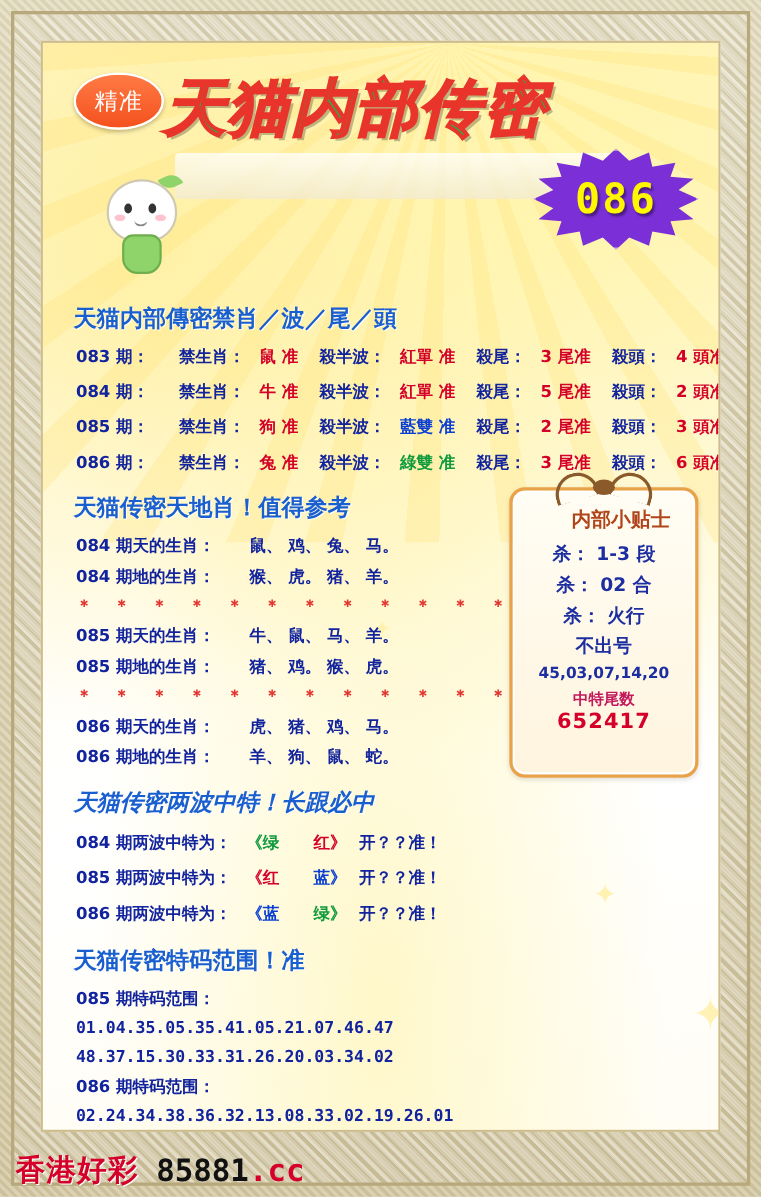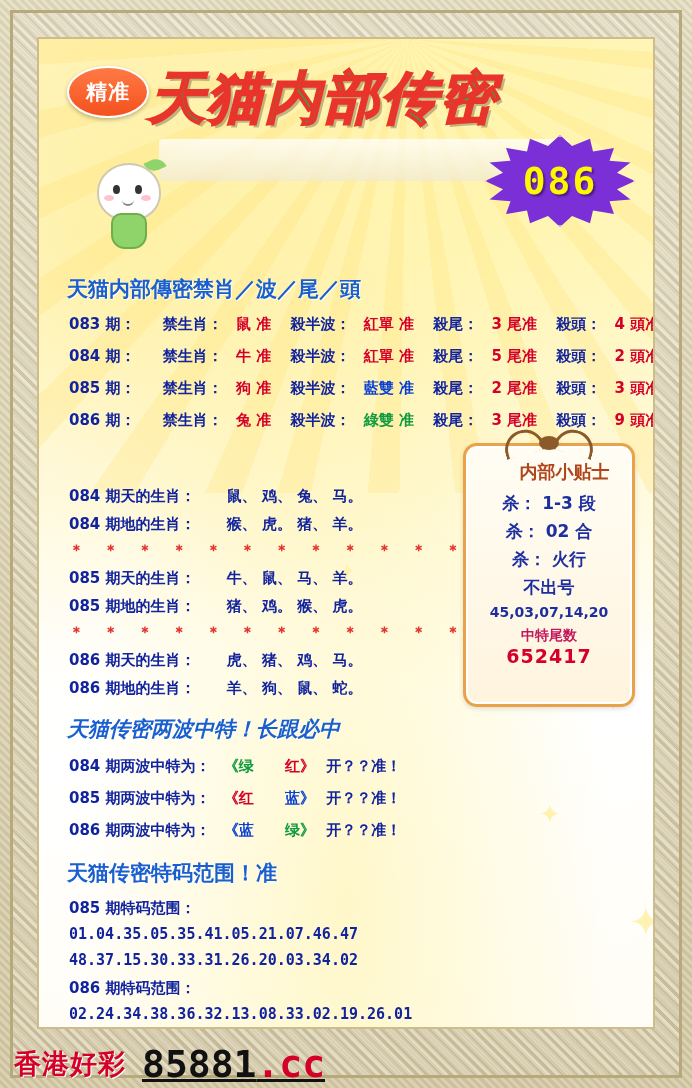--- a/index.html
+++ b/index.html
@@ -70,21 +70,21 @@
   .badge-jingzhun {
     position: absolute;
     left: 28px; top: 27px;
     width: 78px; height: 48px;
     background: linear-gradient(#ff7a45, #f4511e);
     border: 2px solid #fff;
     border-radius: 50%;
     box-shadow: 0 2px 4px rgba(0,0,0,.25);
     color: #fff;
     font-size: 21px;
-    font-weight: bold;
+    font-weight: normal;
     display: flex; align-items: center; justify-content: center;
     letter-spacing: 1px;
   }
   .title-main {
     position: absolute;
     left: 110px; top: 22px;
     font-size: 56px;
     font-weight: bold;
     font-style: italic;
     color: #22b24c;
@@ -269,25 +269,24 @@
   .footer .hk {
     color: #d4002a;
     font-size: 27px;
     font-weight: bold;
     margin-left: 14px;
     text-shadow: 1px 1px 0 #fff;
     letter-spacing: 1px;
   }
   .footer .site {
     color: #111;
-    font-size: 38px;
+    font-size: 28px;
     font-weight: bold;
     margin-left: 16px;
     font-family: "DejaVu Sans Mono", "Liberation Mono", monospace;
-    text-decoration: underline;
   }
   .footer .site .cc { color: #d4002a; }
 </style>
 </head>
 <body>
 
 <div class="page">
   <div class="frame-outer">
     <div class="frame-inner">
       <div class="rays"></div>
@@ -358,23 +357,24 @@
 
         <div class="row" style="left:30px; top:164px;">
           <span class="lbl">086 期：</span>
           <span class="lbl" style="margin-left:22px">禁生肖：</span>
           <span class="red" style="margin-left:8px">兔 准</span>
           <span class="lbl" style="margin-left:14px">殺半波：</span>
           <span class="green" style="margin-left:8px">綠雙 准</span>
           <span class="lbl" style="margin-left:14px">殺尾：</span>
           <span class="red" style="margin-left:8px">3 尾准</span>
           <span class="lbl" style="margin-left:14px">殺頭：</span>
-          <span class="red" style="margin-left:8px">9 頭准</span>
-        </div>
-
+          <span class="red" style="margin-left:8px">6 頭准</span>
+        </div>
+
+        <div class="sec-head" style="left:28px; top:200px;">天猫传密天地肖！值得参考</div>
 
         <div class="row" style="left:30px; top:240px;">
           <span>084 期天的生肖：</span>
           <span style="margin-left:26px">鼠、  鸡、  兔、  马。</span>
         </div>
         <div class="row" style="left:30px; top:268px;">
           <span>084 期地的生肖：</span>
           <span style="margin-left:26px">猴、  虎。  猪、  羊。</span>
         </div>
 

